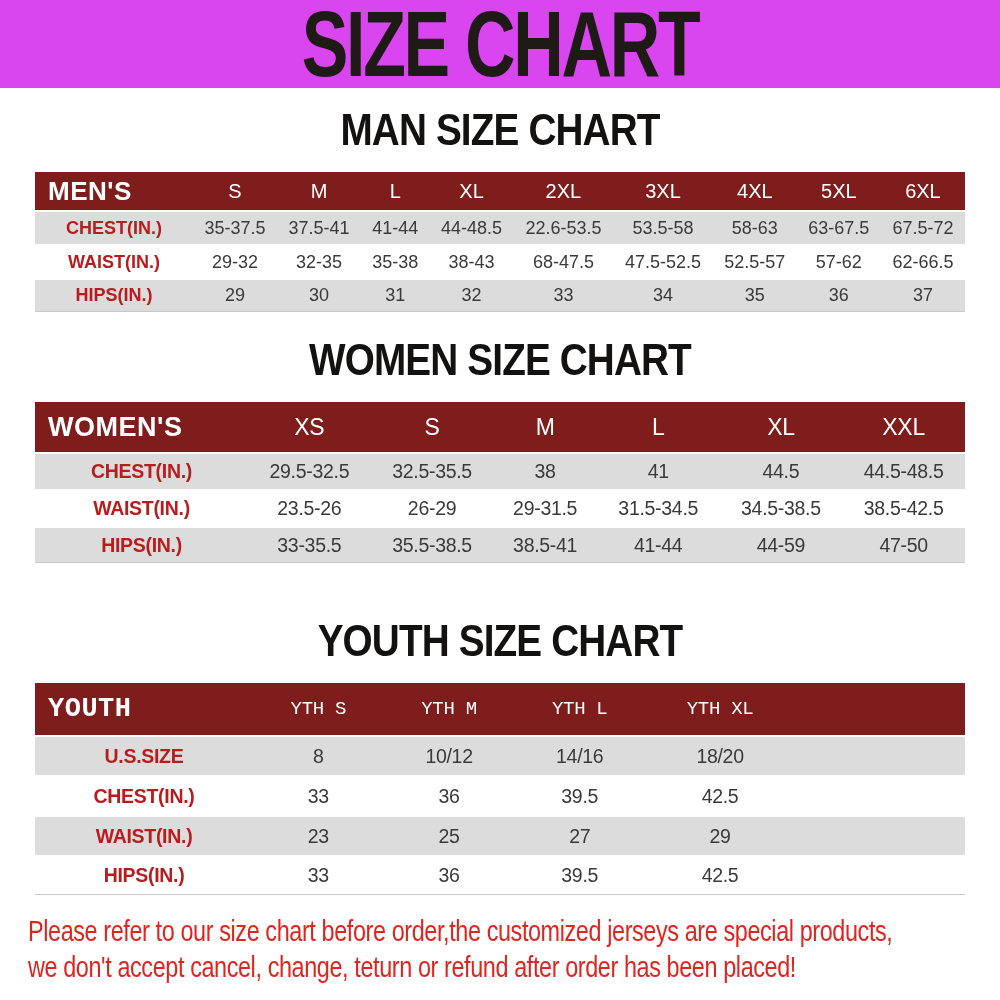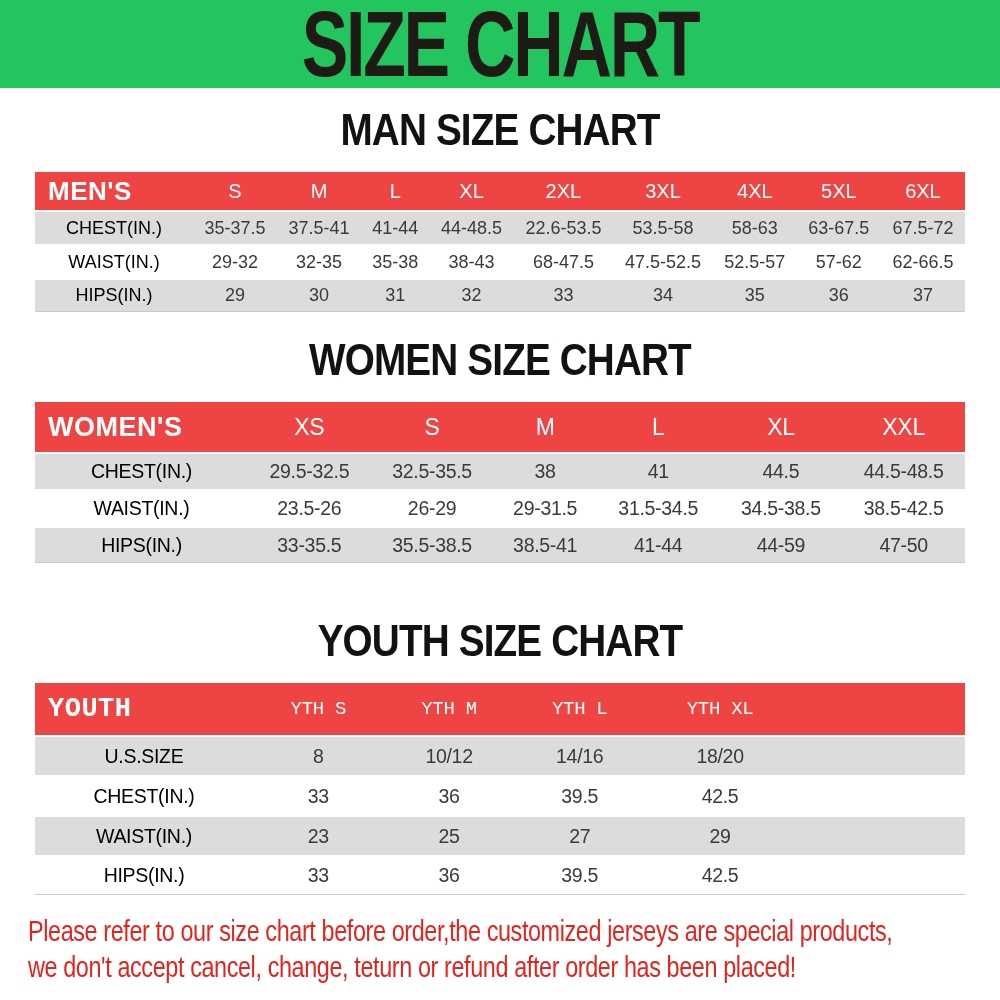--- a/index.html
+++ b/index.html
@@ -2,55 +2,55 @@
 <html><head>
 <meta charset="utf-8">
 <style>
   html,body{margin:0;padding:0;}
   body{
     width:1000px;height:1000px;overflow:hidden;background:#ffffff;
     font-family:"Liberation Sans","DejaVu Sans",sans-serif;
   }
   
   .banner{
-    height:88px;background:#22c55e;
+    height:88px;background:#d946ef;
     display:flex;align-items:center;justify-content:center;
   }
   .banner-title{
     margin:0;font-size:92px;line-height:88px;font-weight:bold;color:#1e1a16;
     white-space:nowrap;transform:scaleX(0.76);letter-spacing:-3px;
   }
   
   .section-heading{
     margin:0;text-align:center;font-weight:bold;color:#141210;
     font-size:45px;line-height:48px;white-space:nowrap;
     transform:scaleX(0.86);letter-spacing:-1px;
   }
   .hd-men{margin:18px 0 16px;}
   .hd-women{margin:22px 0 16px;}
   .hd-youth{margin:52px 0 16px;}
   
   table.size-table{
     width:930px;margin:0 auto;border-collapse:separate;border-spacing:0 2px;
     table-layout:auto;
   }
-  .size-table thead tr{background:#ef4444;}
+  .size-table thead tr{background:#7f1d1d;}
   .size-table th{
     color:#ffffff;font-weight:normal;text-align:center;padding:0 10px;
     white-space:nowrap;
   }
   .size-table th:first-child{
     font-weight:bold;text-align:left;padding-left:13px;letter-spacing:0.5px;
   }
   .size-table tbody tr:nth-child(odd){background:#dcdcdc;}
   .size-table tbody tr:nth-child(even){background:#ffffff;}
   .size-table td{
     color:#3a3a3a;text-align:center;padding:0 10px;white-space:nowrap;
   }
-  .size-table td:first-child{color:#000000;}
+  .size-table td:first-child{color:#b91c1c;font-weight:bold;}
   .size-table tbody tr:last-child td{border-bottom:1px solid #c9c9c9;}
   
   .tbl-men thead tr{height:38px;}
   .tbl-men tbody tr{height:32px;}
   .tbl-men th{font-size:20px;}
   .tbl-men th:first-child{font-size:26px;width:135px;}
   .tbl-men td{font-size:18px;}
   
   .tbl-women thead tr{height:50px;}
   .tbl-women tbody tr{height:35px;}

